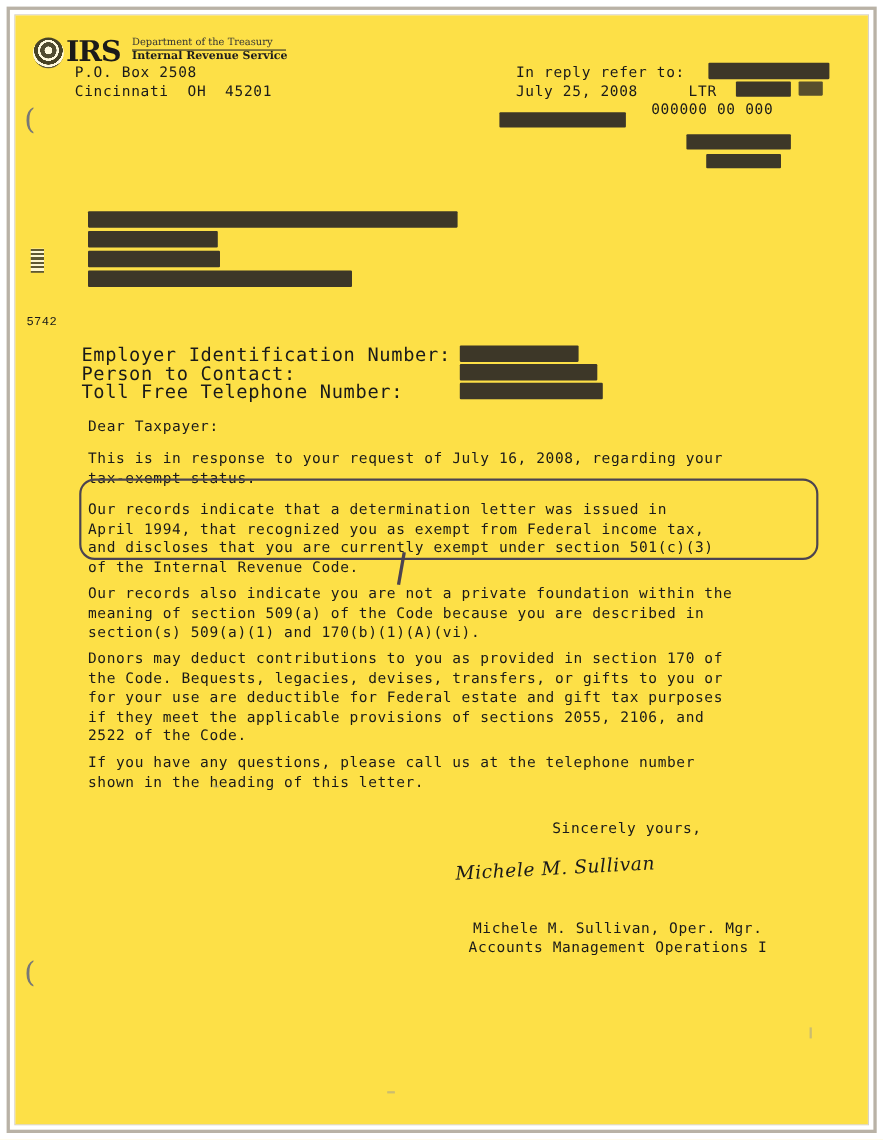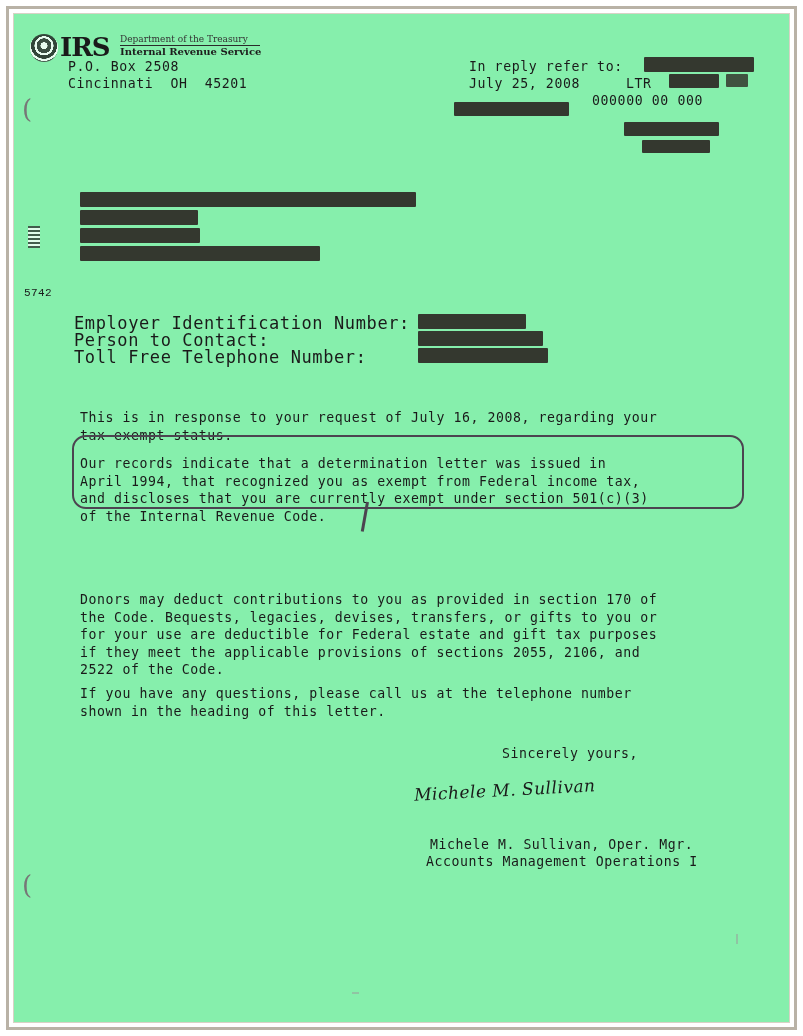--- a/index.html
+++ b/index.html
@@ -40,21 +40,21 @@
     border: 1px solid #d8d2c6;
     box-sizing: border-box;
     background: #ffffff;
   }
   .sheet {
     position: absolute;
     left: 14px;
     top: 14px;
     width: 775px;
     height: 1008px;
-    background: #86efac;
+    background: #fde047;
     overflow: hidden;
   }
 
   
   .logo-block {
     position: absolute;
     left: 16px;
     top: 18px;
     width: 230px;
     height: 34px;
@@ -285,32 +285,36 @@
 
     <div class="field-label" style="left:60px; top:301px; width:330px;">Employer Identification Number:</div>
     <div class="redact" style="left:404px; top:300px; width:108px; height:15px;"></div>
 
     <div class="field-label" style="left:60px; top:318px; width:330px;">Person to Contact:</div>
     <div class="redact" style="left:404px; top:317px; width:125px; height:15px;"></div>
 
     <div class="field-label" style="left:60px; top:335px; width:330px;">Toll Free Telephone Number:</div>
     <div class="redact" style="left:404px; top:334px; width:130px; height:15px;"></div>
 
+    <div class="para" style="top:366px;">Dear Taxpayer:</div>
 
     <div class="para" style="top:395px;">This is in response to your request of July 16, 2008, regarding your
 tax-exempt status.</div>
 
     <div class="para" style="top:441px;">Our records indicate that a determination letter was issued in
 April 1994, that recognized you as exempt from Federal income tax,
 and discloses that you are currently exempt under section 501(c)(3)
 of the Internal Revenue Code.</div>
 
     <div class="circle-box"></div>
     <div class="circle-tail"></div>
 
+    <div class="para" style="top:518px;">Our records also indicate you are not a private foundation within the
+meaning of section 509(a) of the Code because you are described in
+section(s) 509(a)(1) and 170(b)(1)(A)(vi).</div>
 
     <div class="para" style="top:577px;">Donors may deduct contributions to you as provided in section 170 of
 the Code. Bequests, legacies, devises, transfers, or gifts to you or
 for your use are deductible for Federal estate and gift tax purposes
 if they meet the applicable provisions of sections 2055, 2106, and
 2522 of the Code.</div>
 
     <div class="para" style="top:671px;">If you have any questions, please call us at the telephone number
 shown in the heading of this letter.</div>
 

